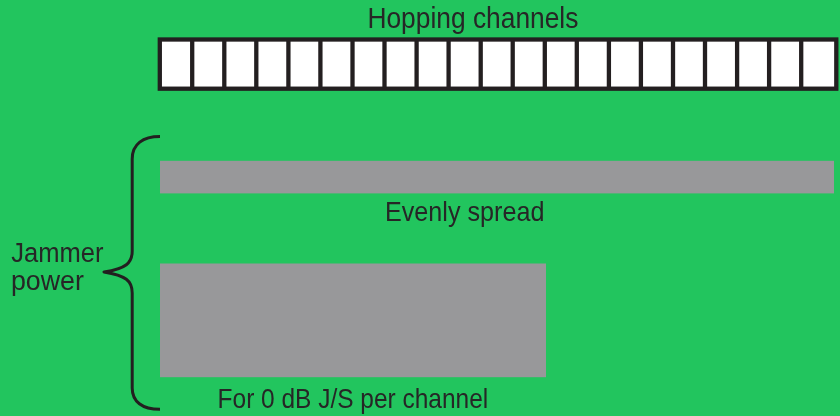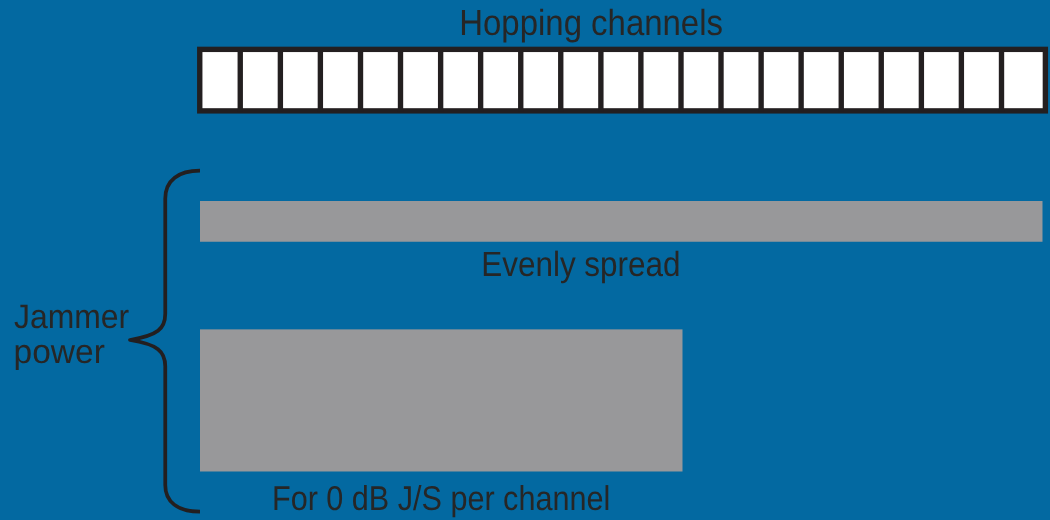--- a/index.html
+++ b/index.html
@@ -1,16 +1,16 @@
 <!DOCTYPE html>
 <html><head>
 <meta charset="utf-8">
 <style>
   html,body{margin:0;padding:0;background:#ffffff;}
-  #canvas{position:relative;width:840px;height:416px;background:#0369a1;overflow:hidden;}
+  #canvas{position:relative;width:840px;height:416px;background:#22c55e;overflow:hidden;}
   svg text{font-family:"Liberation Sans",sans-serif;fill:#262626;}
 </style>
 </head>
 <body>
 <div id="canvas">
 <svg width="840" height="416" viewBox="0 0 840 416" xmlns="http://www.w3.org/2000/svg">
 
   <text x="367.4" y="28" font-size="29" textLength="211" lengthAdjust="spacingAndGlyphs">Hopping channels</text>
 
   <g stroke="#231f20" fill="none">

